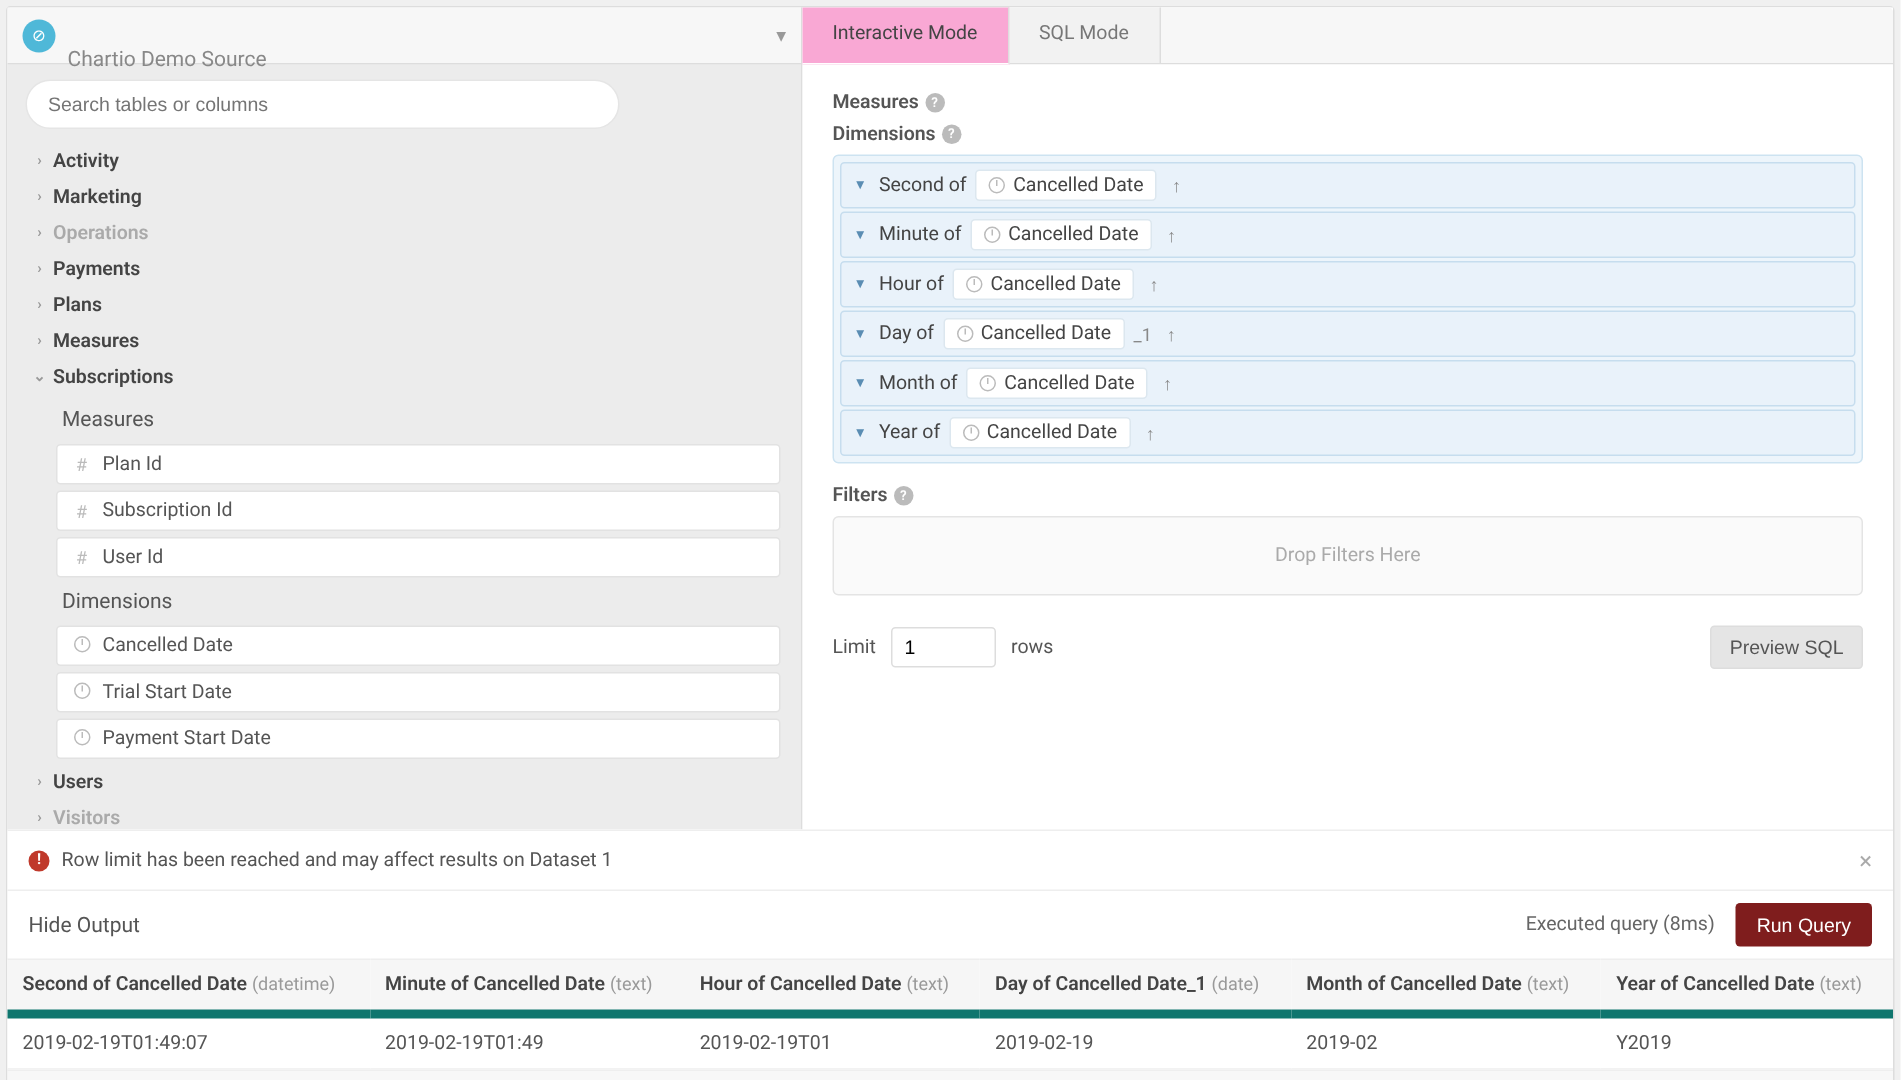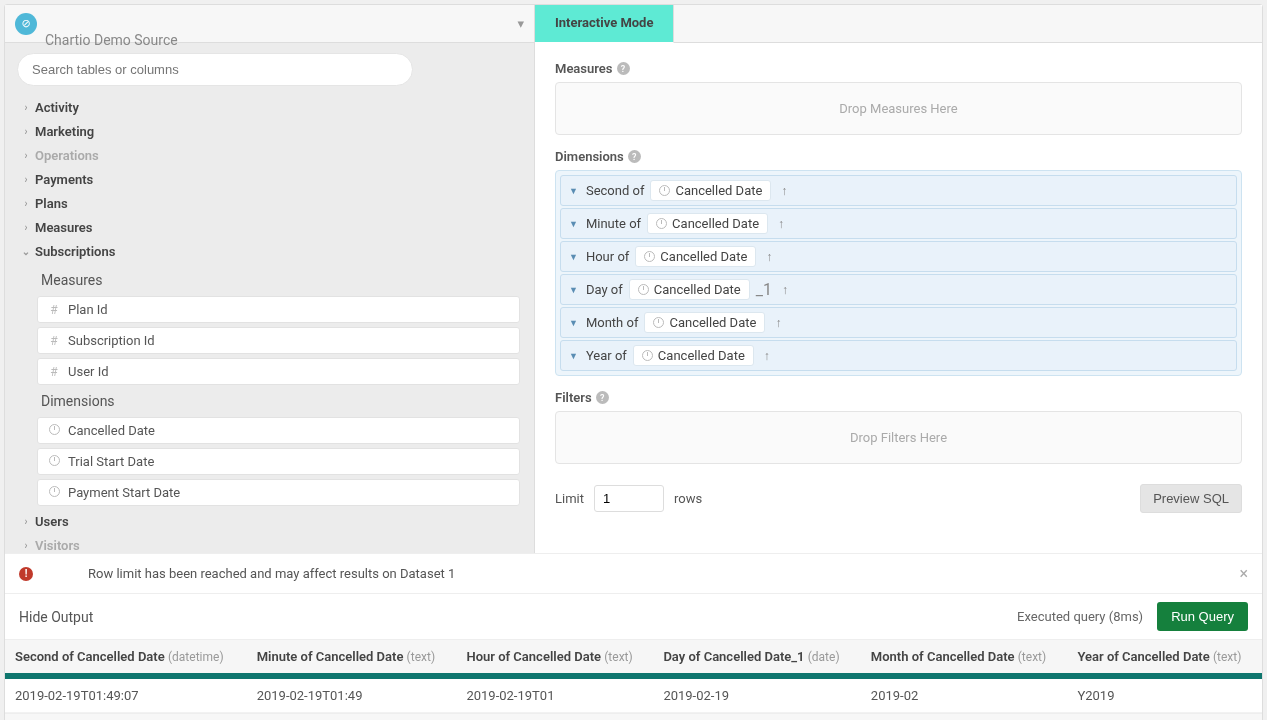--- a/index.html
+++ b/index.html
@@ -17,47 +17,47 @@
 .tree-item { display: flex; align-items: center; padding: 2px 6px; cursor: pointer; color: #444; font-weight: 600; font-size: 13px; line-height: 20px;}
 .tree-item.dim { color: #aaa; }
 .chev { width: 14px; color: #999; font-size: 10px; display:inline-block; text-align:center; margin-right:2px;}
 .tree-sub { margin-left: 18px; }
 .sub-heading { color: #555; padding: 4px 10px; font-size: 14px; font-weight: 400; margin-top:4px; margin-bottom:4px;}
 .field-pill { background: #fff; border: 1px solid #e2e2e2; border-radius: 3px; margin: 2px 6px 4px 6px; padding: 5px 8px; display: flex; align-items: center; color: #555; font-size: 13px; }
 .field-icon { width: 16px; color: #bbb; margin-right: 6px; font-size: 12px; text-align:center;}
 .main { flex: 1; display: flex; flex-direction: column; background: #fff; }
 .tabs { display: flex; border-bottom: 1px solid #ddd; height: 38px; background:#f7f7f7; border-top-right-radius:3px;}
 .tab { padding: 10px 20px; font-size: 13px; color: #777; cursor: pointer; background:#f2f2f2; border-right:1px solid #ddd;}
-.tab.active { background: #5eead4; color: #444; font-weight: 700; border-bottom:1px solid #fff; margin-bottom:-1px;}
+.tab.active { background: #f9a8d4; color: #444; font-weight: 400; border-bottom:1px solid #fff; margin-bottom:-1px;}
 .builder { padding: 18px 20px; overflow-y: auto; flex:1; }
 .section-label { font-size: 13px; color: #555; font-weight: 600; margin-bottom: 6px; display:flex; align-items:center; gap:4px;}
 .help-icon { width: 13px; height: 13px; border-radius: 50%; background: #bbb; color: #fff; font-size: 9px; display:inline-flex; align-items:center; justify-content:center;}
 .dropzone { border: 1px solid #e4e4e4; border-radius: 4px; background: #fafafa; color: #aaa; text-align: center; padding: 18px; font-size: 13px; margin-bottom: 14px; }
 .dim-list { border: 1px solid #cde3f1; border-radius: 4px; background: #edf5fb; padding: 2px; margin-bottom: 14px; }
 .dim-pill { display: flex; align-items: center; background: #e9f2fa; border: 1px solid #c6ddee; border-radius: 3px; margin: 2px; padding: 4px 6px; gap: 6px; font-size: 13px; color: #444; }
 .dim-drop { color: #5a8db3; font-size: 9px; padding:0 2px;}
 .dim-prefix { color: #444; font-weight: 400; }
 .dim-inner { background: #fff; border: 1px solid #dce7ef; border-radius: 3px; padding: 2px 8px; display:flex; align-items:center; gap:5px;}
 .clock { width:11px; height:11px; border-radius:50%; border:1.5px solid #bbb; position:relative; display:inline-block;}
 .clock::after{content:"";position:absolute;width:1px;height:4px;background:#bbb;left:4px;top:1px;}
-.dim-suffix { color: #888; font-size: 16px; }
+.dim-suffix { color: #888; font-size: 12px; }
 .sort-arrow { color: #888; font-size: 12px; padding: 0 4px;}
 .limit-row { display: flex; align-items: center; gap: 10px; margin-top: 20px; }
 .limit-label { color: #555; }
 .limit-input { width: 70px; border: 1px solid #ddd; border-radius: 3px; padding: 5px 8px; font-size: 13px; }
 .rows-label { color: #555; }
 .preview-btn { margin-left: auto; border: 1px solid #ddd; background: #e5e5e5; padding: 6px 12px; border-radius: 3px; font-size: 13px; color: #555; cursor: pointer; }
 .alert-bar { display: flex; align-items: center; padding: 10px 14px; border-top: 1px solid #eee; border-bottom: 1px solid #eee; background: #fff; }
 .alert-icon { width: 14px; height: 14px; border-radius: 50%; background: #c0392b; color: #fff; font-size: 10px; display:flex;align-items:center;justify-content:center; margin-right: 8px; font-weight:bold;}
-.alert-text { color: #555; flex: 1; font-size: 13px; margin-left: 47px;}
+.alert-text { color: #555; flex: 1; font-size: 13px;}
 .alert-close { color: #aaa; cursor: pointer; font-size: 16px;}
 .output-bar { display: flex; align-items: center; padding: 8px 14px; background: #fff; }
 .hide-output { color: #555; font-size: 14px; cursor: pointer; }
 .exec-text { margin-left: auto; color: #666; font-size: 13px; }
-.run-btn { background: #15803d; color: #fff; border: none; padding: 7px 14px; border-radius: 3px; font-size: 13px; margin-left: 14px; cursor: pointer; }
+.run-btn { background: #7f1d1d; color: #fff; border: none; padding: 7px 14px; border-radius: 3px; font-size: 13px; margin-left: 14px; cursor: pointer; }
 .results { background: #fff; }
 .results table { width: 100%; border-collapse: collapse; font-size: 13px; }
 .results th { text-align: left; padding: 9px 10px; background: #f6f6f6; color: #444; font-weight: 600; border-top:1px solid #eee; border-bottom:6px solid #0f766e;}
 .results th .type { color: #999; font-weight: 400; font-size: 12px;}
 .results td { padding: 9px 10px; color: #555; border-bottom: 1px solid #f2f2f2;}
 .footer { text-align: center; padding: 10px; color: #999; font-size: 13px; background:#f7f7f7; border-top:1px solid #eee; margin-top:auto;}
 </style>
 </head>
 <body>
 
@@ -135,27 +135,27 @@
           </div>
           <div class="tree-item dim">
             <span class="chev">›</span>
             <span>Visitors</span>
           </div>
         </div>
     </div>
     <div class="main">
       <div class="tabs">
         <div class="tab active">Interactive Mode</div>
+        <div class="tab">SQL Mode</div>
       </div>
       <div class="builder">
         <div class="section-label">
           <span>Measures</span>
           <span class="help-icon">?</span>
         </div>
-        <div class="dropzone">Drop Measures Here</div>
 
         <div class="section-label">
           <span>Dimensions</span>
           <span class="help-icon">?</span>
         </div>
         <div class="dim-list" id="dim-list">
             <div class="dim-pill">
               <span class="dim-drop">▼</span>
               <span class="dim-prefix">Second of</span>
               <span class="dim-inner">

